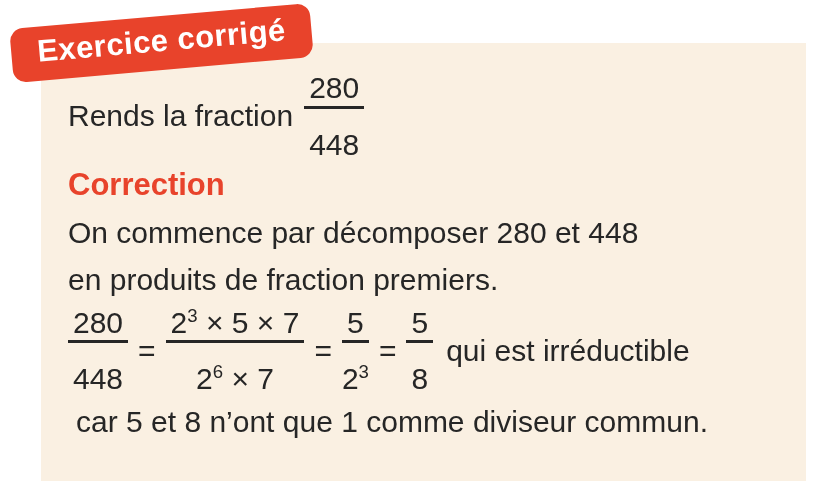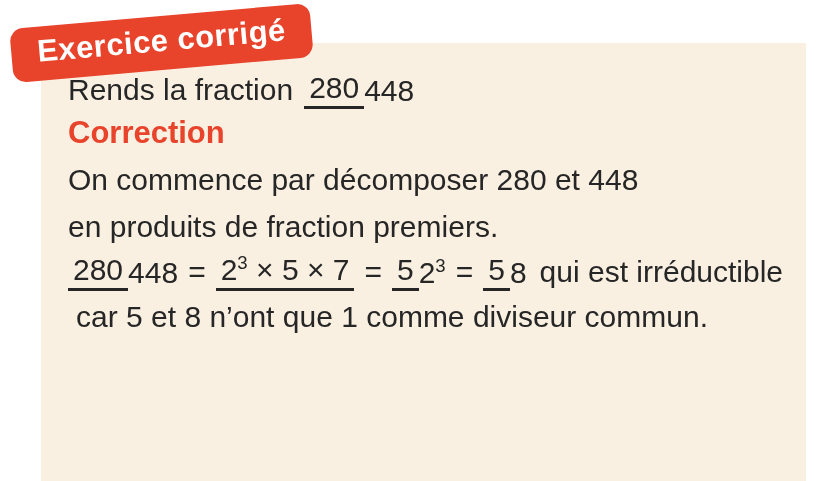--- a/index.html
+++ b/index.html
@@ -29,25 +29,25 @@
     background:var(--accent);color:#ffffff;
     transform:rotate(-5deg);transform-origin:50% 50%;
     border-radius:13px;
     padding:7px 26px 11px 26px;
     font-size:31px;font-weight:bold;letter-spacing:0.5px;
     white-space:nowrap;
   }
 
   
   .frac{
-    display:inline-flex;flex-direction:row;align-items:center;
+    display:inline-flex;flex-direction:column;align-items:center;
     text-align:left;line-height:1.12;font-size:30px;
   }
   .frac .num{border-bottom:3px solid var(--text);padding:0 5px 1px 5px;}
-  .frac .den{padding-top:1px;}
+  .frac .den{padding-top:19px;}
 
   sup{font-size:0.62em;line-height:0;vertical-align:super;}
 
   .statement{
     margin:0;font-size:30px;
     display:flex;align-items:center;column-gap:11px;
   }
   .heading{
     margin:6px 0 0 0;font-size:31px;font-weight:bold;color:var(--accent);
     line-height:1.15;
@@ -87,20 +87,21 @@
 
 
     <div class="equation">
       <span class="frac">
           <span class="num">280</span>
           <span class="den">448</span>
         </span>
       <span class="eq">=</span>
       <span class="frac">
           <span class="num"><span>2</span><sup>3</sup><span> × 5 × 7</span></span>
+          <span class="den"><span>2</span><sup>6</sup><span> × 7</span></span>
         </span>
       <span class="eq">=</span>
       <span class="frac">
           <span class="num">5</span>
           <span class="den"><span>2</span><sup>3</sup></span>
         </span>
       <span class="eq">=</span>
       <span class="frac">
           <span class="num">5</span>
           <span class="den">8</span>

